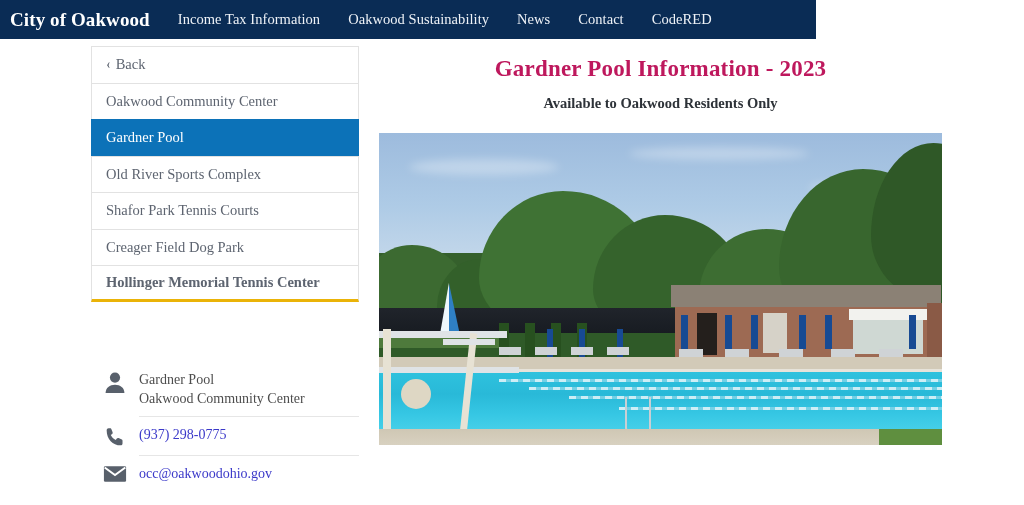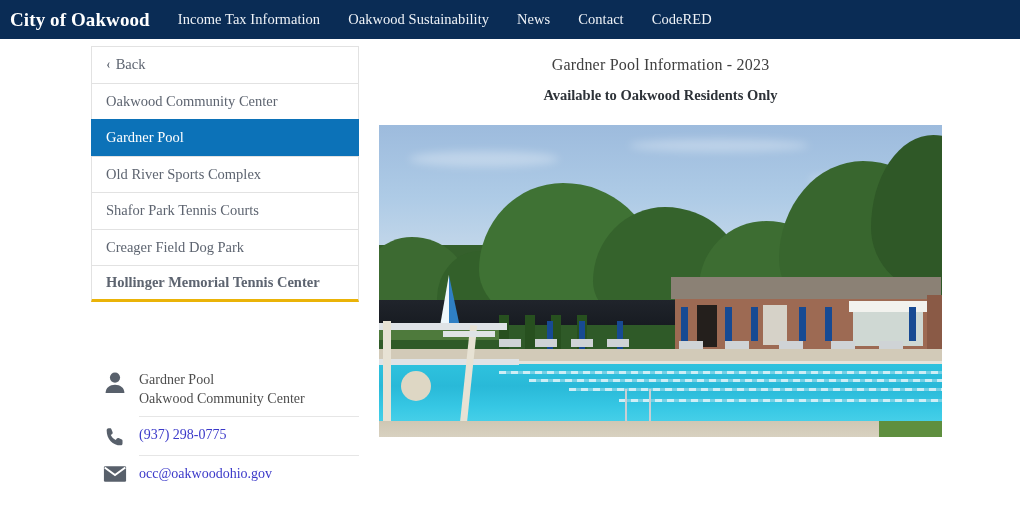--- a/index.html
+++ b/index.html
@@ -6,21 +6,21 @@
   html, body {
     width: 1024px; height: 505px;
     background: #ffffff;
     font-family: "Liberation Serif", "DejaVu Serif", serif;
     overflow: hidden;
   }
 
   
   .topnav {
     position: absolute; top: 0; left: 0;
-    width: 1020px; height: 39px;
+    width: 816px; height: 39px;
     background: #0a2c55;
     display: flex; align-items: center;
     white-space: nowrap;
   }
   .brand {
     color: #ffffff;
     font-size: 19px;
     font-weight: bold;
     padding: 0 14px 0 10px;
     letter-spacing: .1px;
@@ -77,22 +77,22 @@
   }
   .cbody { font-size: 14px; color: #4d4d4d; line-height: 1.38; padding-top: 1px; }
   .clink { color: #3b39c9; font-size: 14px; text-decoration: none; }
 
   
   .csep { height: 1px; background: #e6e6e6; margin-left: 48px; }
 
   
   .main { position: absolute; left: 379px; top: 46px; width: 563px; }
   .title {
-    text-align: center; font-size: 16px; font-weight: normal;
-    color: #404040; padding-top: 10px; letter-spacing: .2px;
+    text-align: center; font-size: 23px; font-weight: bold;
+    color: #be185d; padding-top: 10px; letter-spacing: .2px;
   }
   .subtitle {
     text-align: center; font-size: 14.5px; font-weight: bold;
     color: #2d3238; padding-top: 13px;
   }
   .bodytext {
     font-size: 14.5px; color: #33383d; line-height: 1.45;
     padding-top: 14px;
   }
   .bodylink { color: #3b39c9; }

